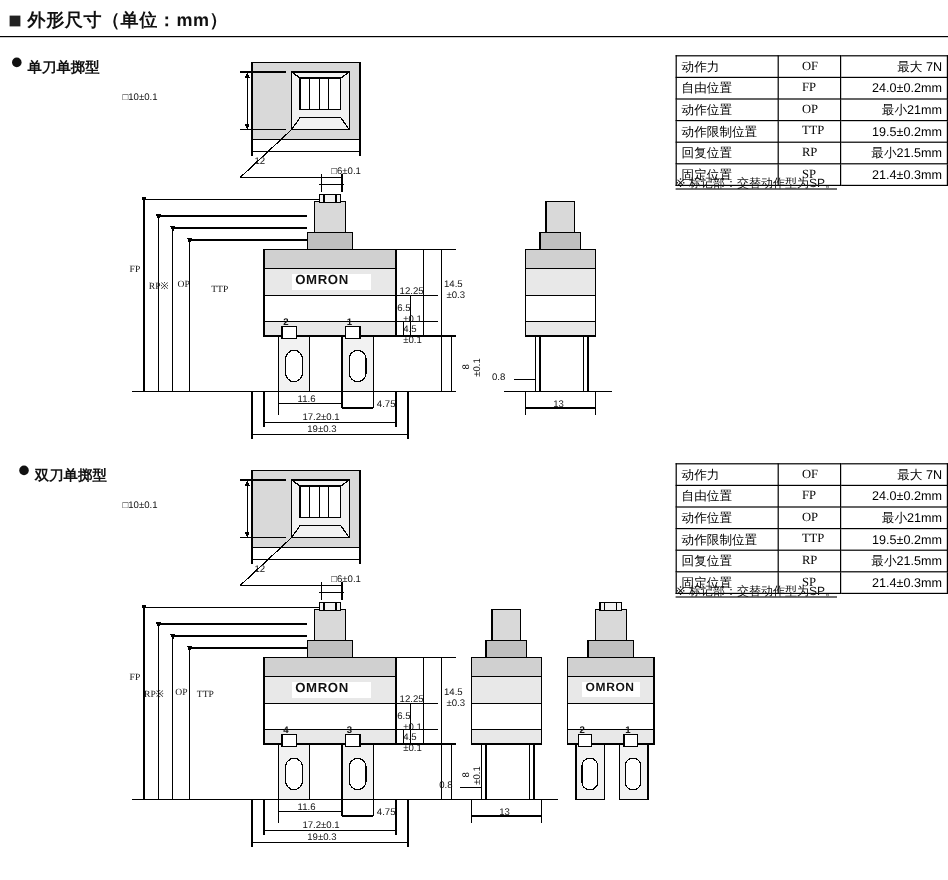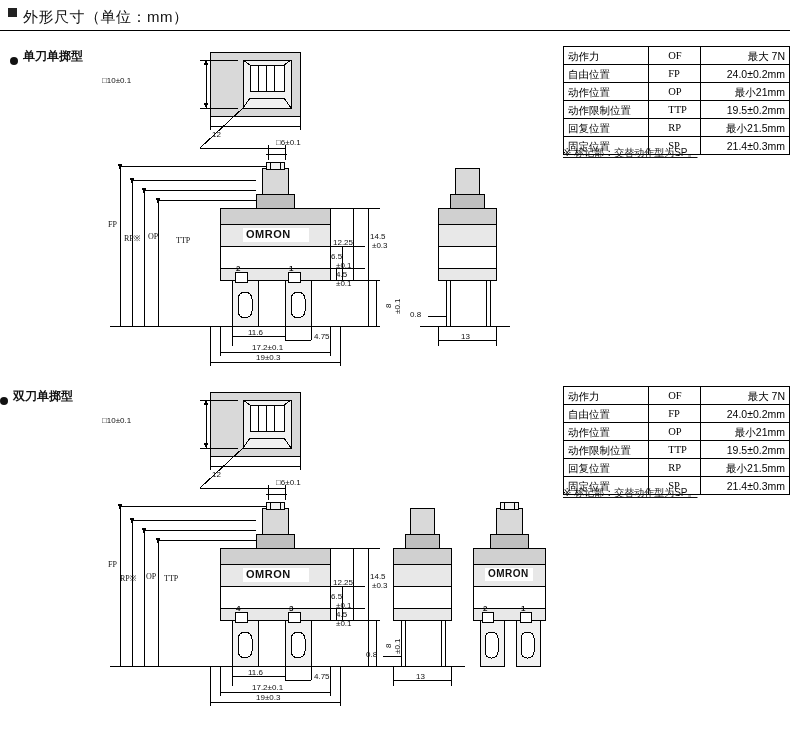--- a/index.html
+++ b/index.html
@@ -9,35 +9,35 @@
     font-family:"Liberation Sans","DejaVu Sans",sans-serif;
     color:#000;
     position:relative;
     overflow:hidden;
   }
   .page{position:relative;width:790px;height:733px;}
 
   
   .page-title{
     position:absolute;left:8px;top:8px;
-    font-size:15px;font-weight:normal;color:#111;
+    font-size:15px;font-weight:bold;color:#111;
     letter-spacing:.5px;
-    display:flex;align-items:flex-start;gap:4px;
+    display:flex;align-items:center;gap:4px;
   }
   .sq-bullet{
     display:inline-block;width:9px;height:9px;background:#222;margin-right:2px;
   }
   .hr-top{
     position:absolute;left:0;top:30px;width:790px;height:1px;background:#000;
   }
 
   
   .sect-head{
     position:absolute;font-size:12px;font-weight:bold;color:#111;
-    display:flex;align-items:flex-end;gap:5px;
+    display:flex;align-items:flex-start;gap:5px;
   }
   .dot-bullet{
     width:8px;height:8px;border-radius:50%;background:#111;display:inline-block;
   }
 
   
   .spec-table{
     position:absolute;border-collapse:collapse;font-size:10.5px;
     background:#fff;
   }
@@ -251,21 +251,21 @@
 
     <div class="lbl" style="left:168px;top:288px;">11.6</div>
     <div class="lbl" style="left:234px;top:292px;">4.75</div>
     <div class="lbl" style="left:172px;top:303px;">17.2±0.1</div>
     <div class="lbl" style="left:176px;top:313px;">19±0.3</div>
 
     <div class="lbl" style="left:330px;top:270px;">0.8</div>
     <div class="lbl" style="left:381px;top:292px;">13</div>
   </div>
 
-  <div class="sect-head" style="left:0;top:388px;">
+  <div class="sect-head" style="left:16px;top:388px;">
     <span class="dot-bullet"></span>
     <span>双刀单掷型</span>
   </div>
 
   <table class="spec-table" style="left:563px;top:386px;">
     <tbody>
         <tr>
       <td class="c1">动作力</td>
       <td class="c2">OF</td>
       <td class="c3">最大 7N</td>

